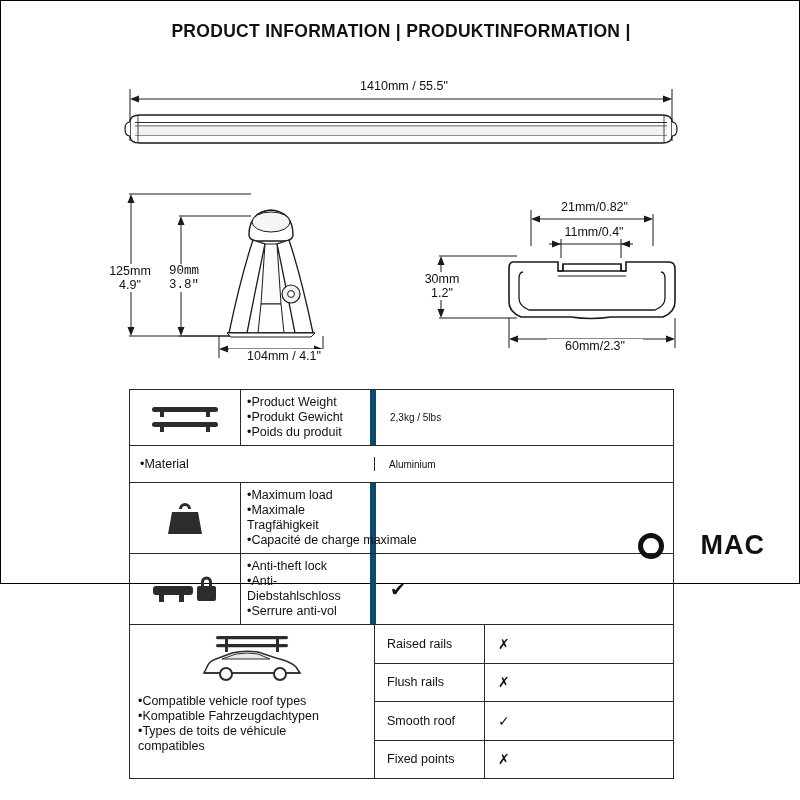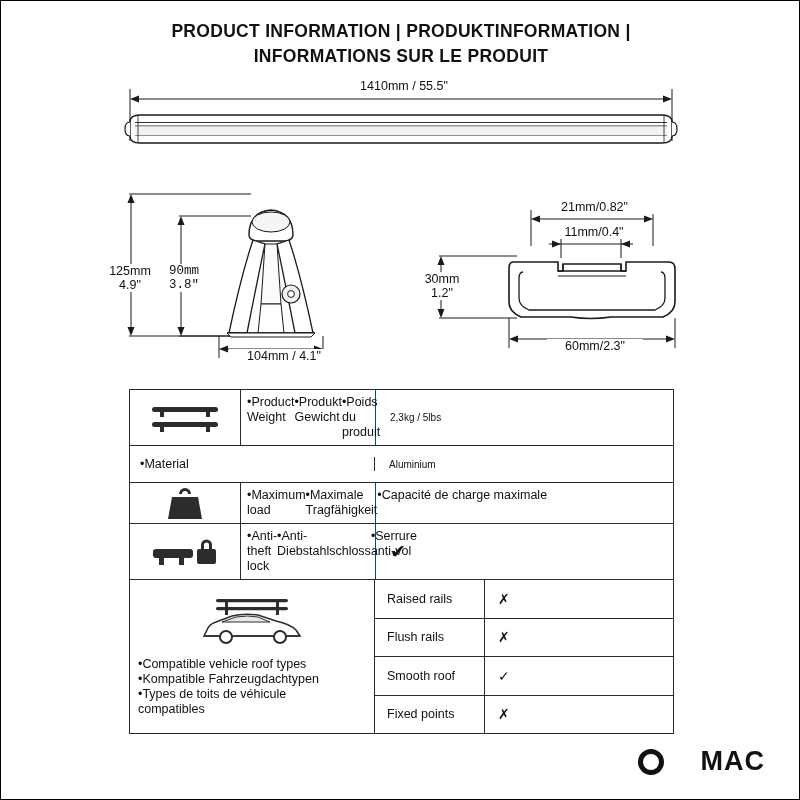--- a/index.html
+++ b/index.html
@@ -11,21 +11,21 @@
     width: 800px;
     height: 800px;
     font-family: "Liberation Sans", sans-serif;
     color: #111;
     position: relative;
     overflow: hidden;
   }
   .page {
     position: absolute;
     left: 0; top: 0;
-    width: 800px; height: 800px;
+    width: 800px; height: 584px;
     border: 1px solid #000;
     box-sizing: border-box;
   }
 
   
   .title {
     position: absolute;
     left: 60px; top: 18px;
     width: 680px;
     text-align: center;
@@ -68,23 +68,23 @@
   .cell-icon {
     width: 110px;
     border-right: 1px solid #2a2a2a;
     display: flex;
     align-items: center;
     justify-content: center;
     flex: none;
   }
   .cell-desc {
     width: 135px;
-    border-right: 1px solid #0c4a6e;
-    display: flex;
-    flex-direction: row;
+    border-right: 6px solid #0c4a6e;
+    display: flex;
+    flex-direction: column;
     justify-content: space-between;
     padding: 5px 6px;
     flex: none;
     box-sizing: border-box;
   }
   .cell-desc div { line-height: 15px; }
   .cell-val {
     flex: 1;
     display: flex;
     align-items: center;
@@ -106,21 +106,20 @@
 
   
   .roof-row { display: flex; }
   .roof-left {
     width: 245px;
     flex: none;
     border-right: 1px solid #2a2a2a;
     display: flex;
     flex-direction: column;
     align-items: center;
-    justify-content: center;
     padding: 6px 4px 8px 4px;
     box-sizing: border-box;
   }
   .roof-left .roof-text {
     align-self: flex-start;
     padding-left: 4px;
     margin-top: 6px;
   }
   .roof-left .roof-text div { line-height: 15px; }
   .roof-right { flex: 1; display: flex; flex-direction: column; }
@@ -166,21 +165,20 @@
     box-sizing: border-box;
   }
 </style>
 </head>
 <body>
 
 <div class="page">
 
   <div class="title">
     <div>PRODUCT INFORMATION | PRODUKTINFORMATION |</div>
-    <div>INFORMATIONS SUR LE PRODUIT</div>
   </div>
 
   <div id="bar-drawing">
     <svg width="800" height="95" viewBox="0 0 800 95">
 
       <line x1="129" y1="10" x2="129" y2="62" stroke="#1a1a1a" stroke-width="1"></line>
       <line x1="671" y1="10" x2="671" y2="62" stroke="#1a1a1a" stroke-width="1"></line>
 
       <line x1="131" y1="20" x2="669" y2="20" stroke="#1a1a1a" stroke-width="1"></line>
       <polygon points="129,20 138,16.5 138,23.5" fill="#1a1a1a"></polygon>

